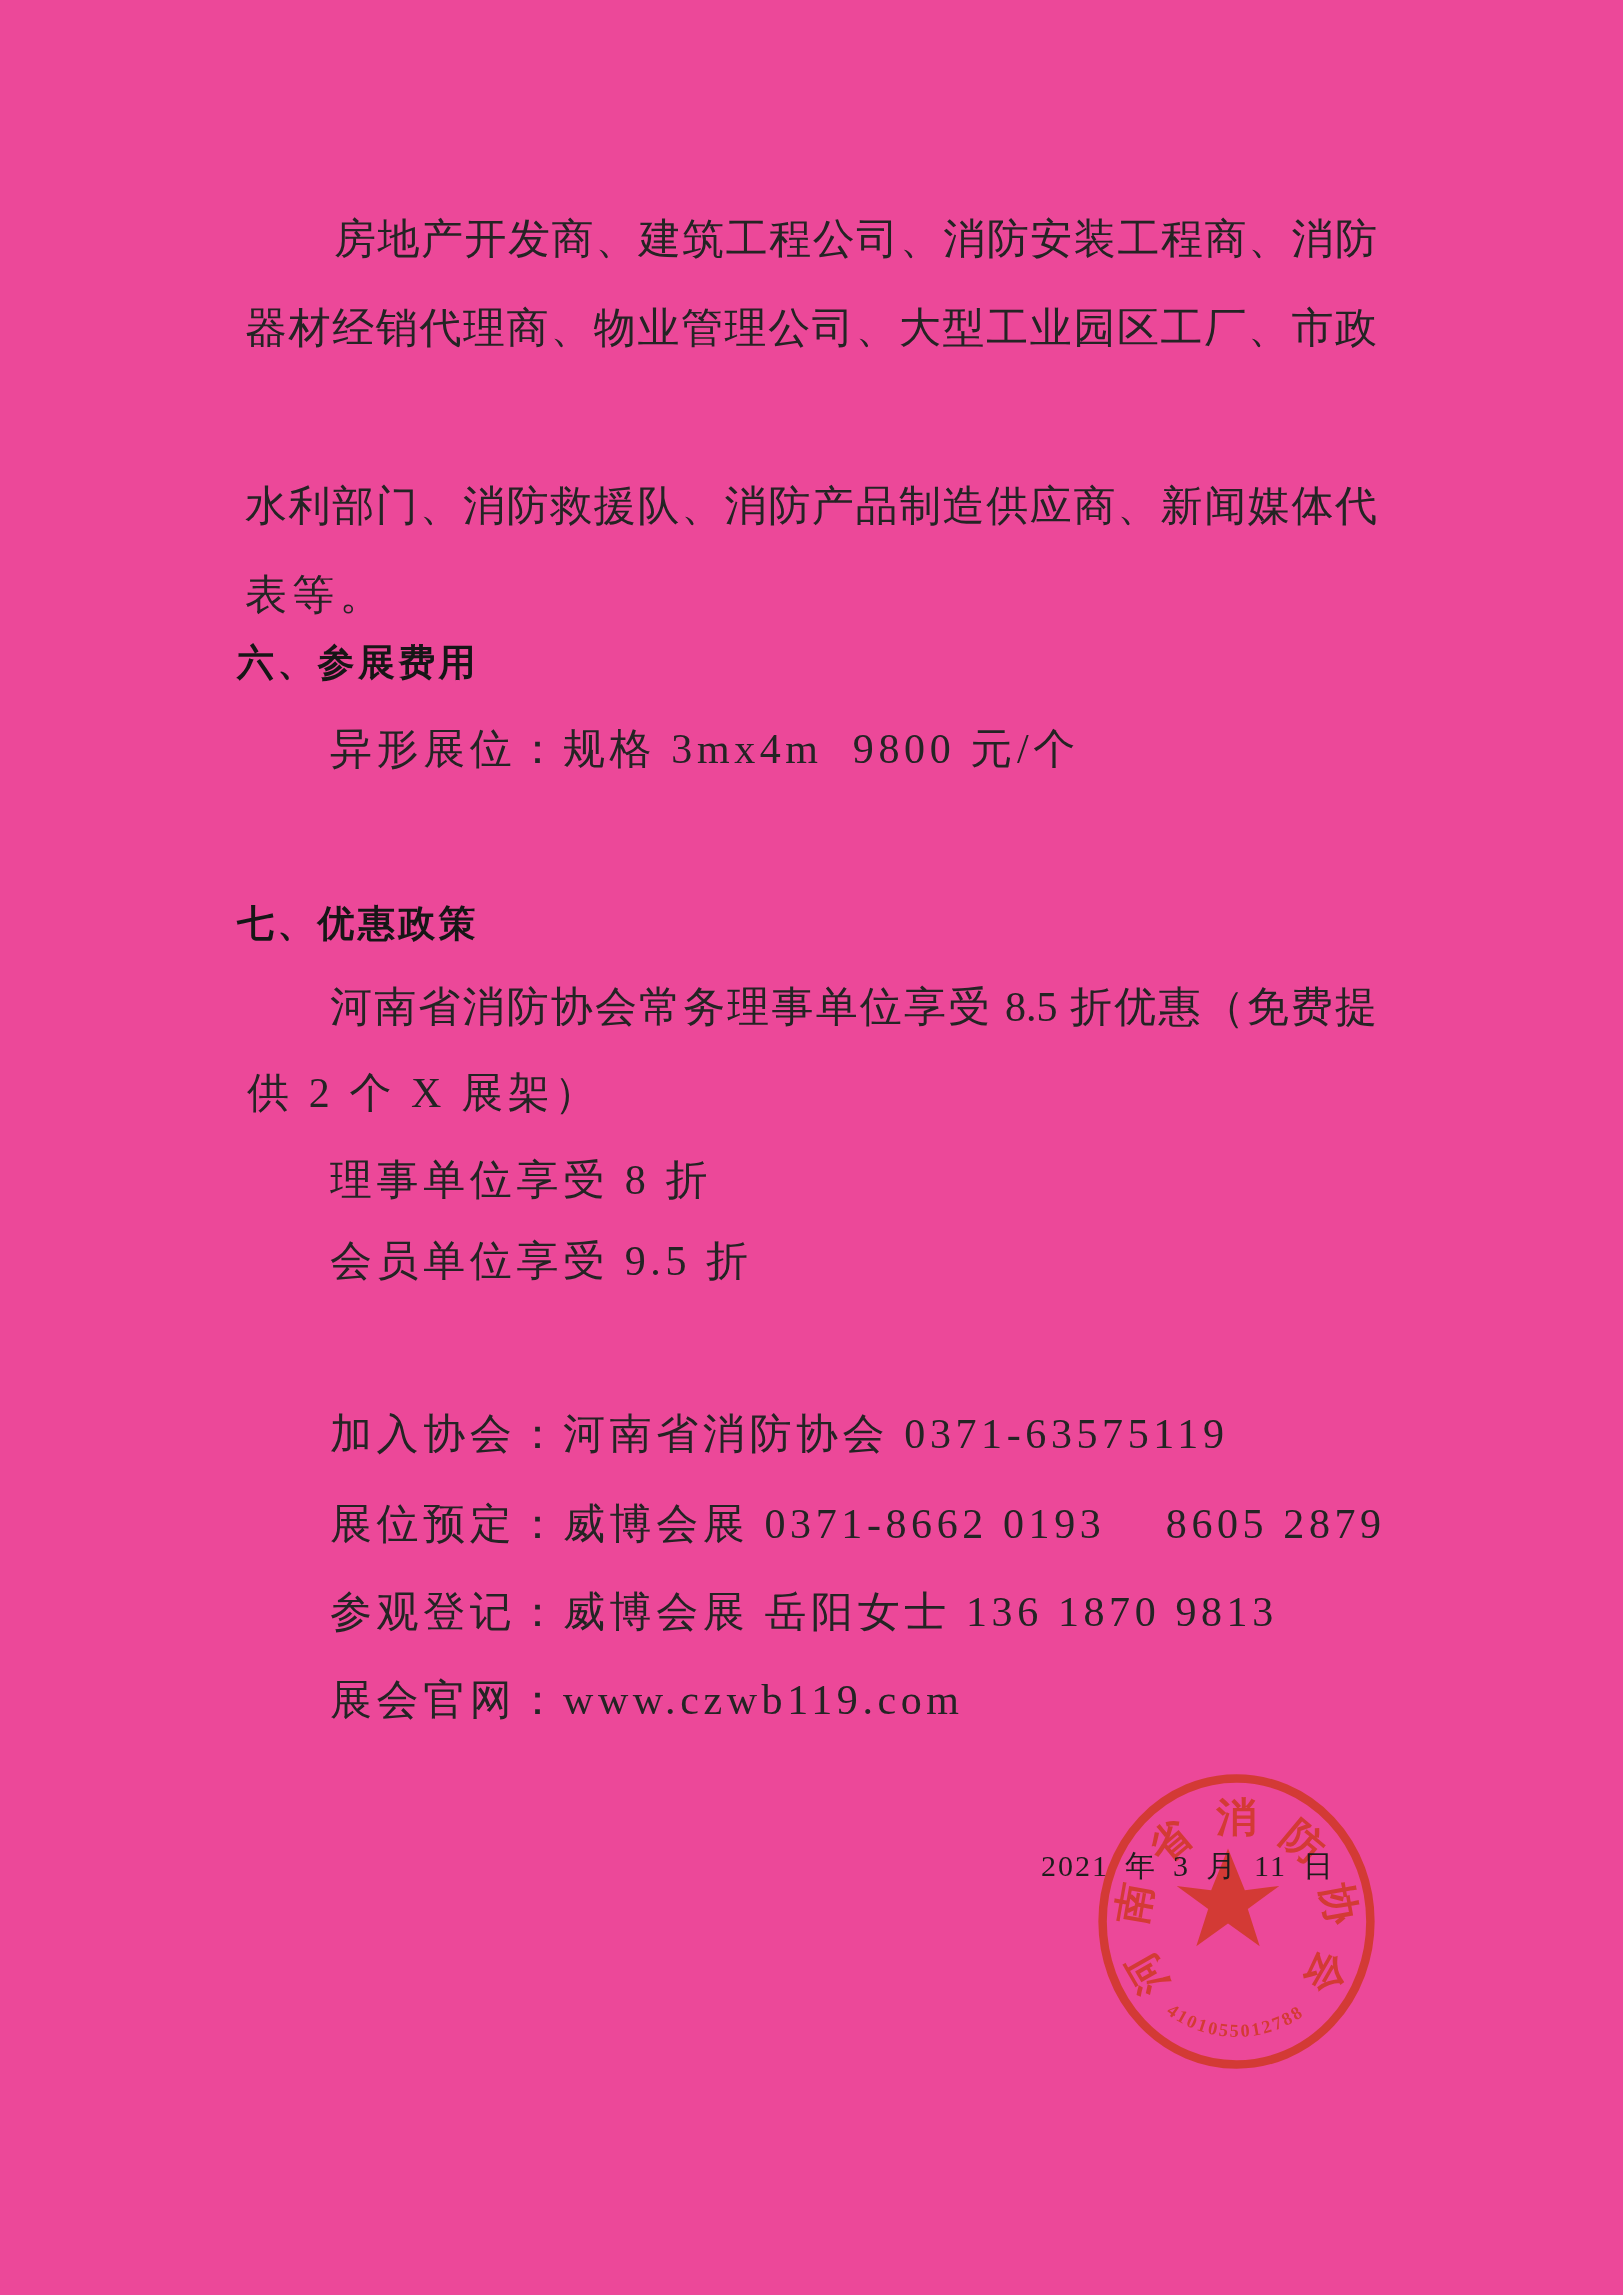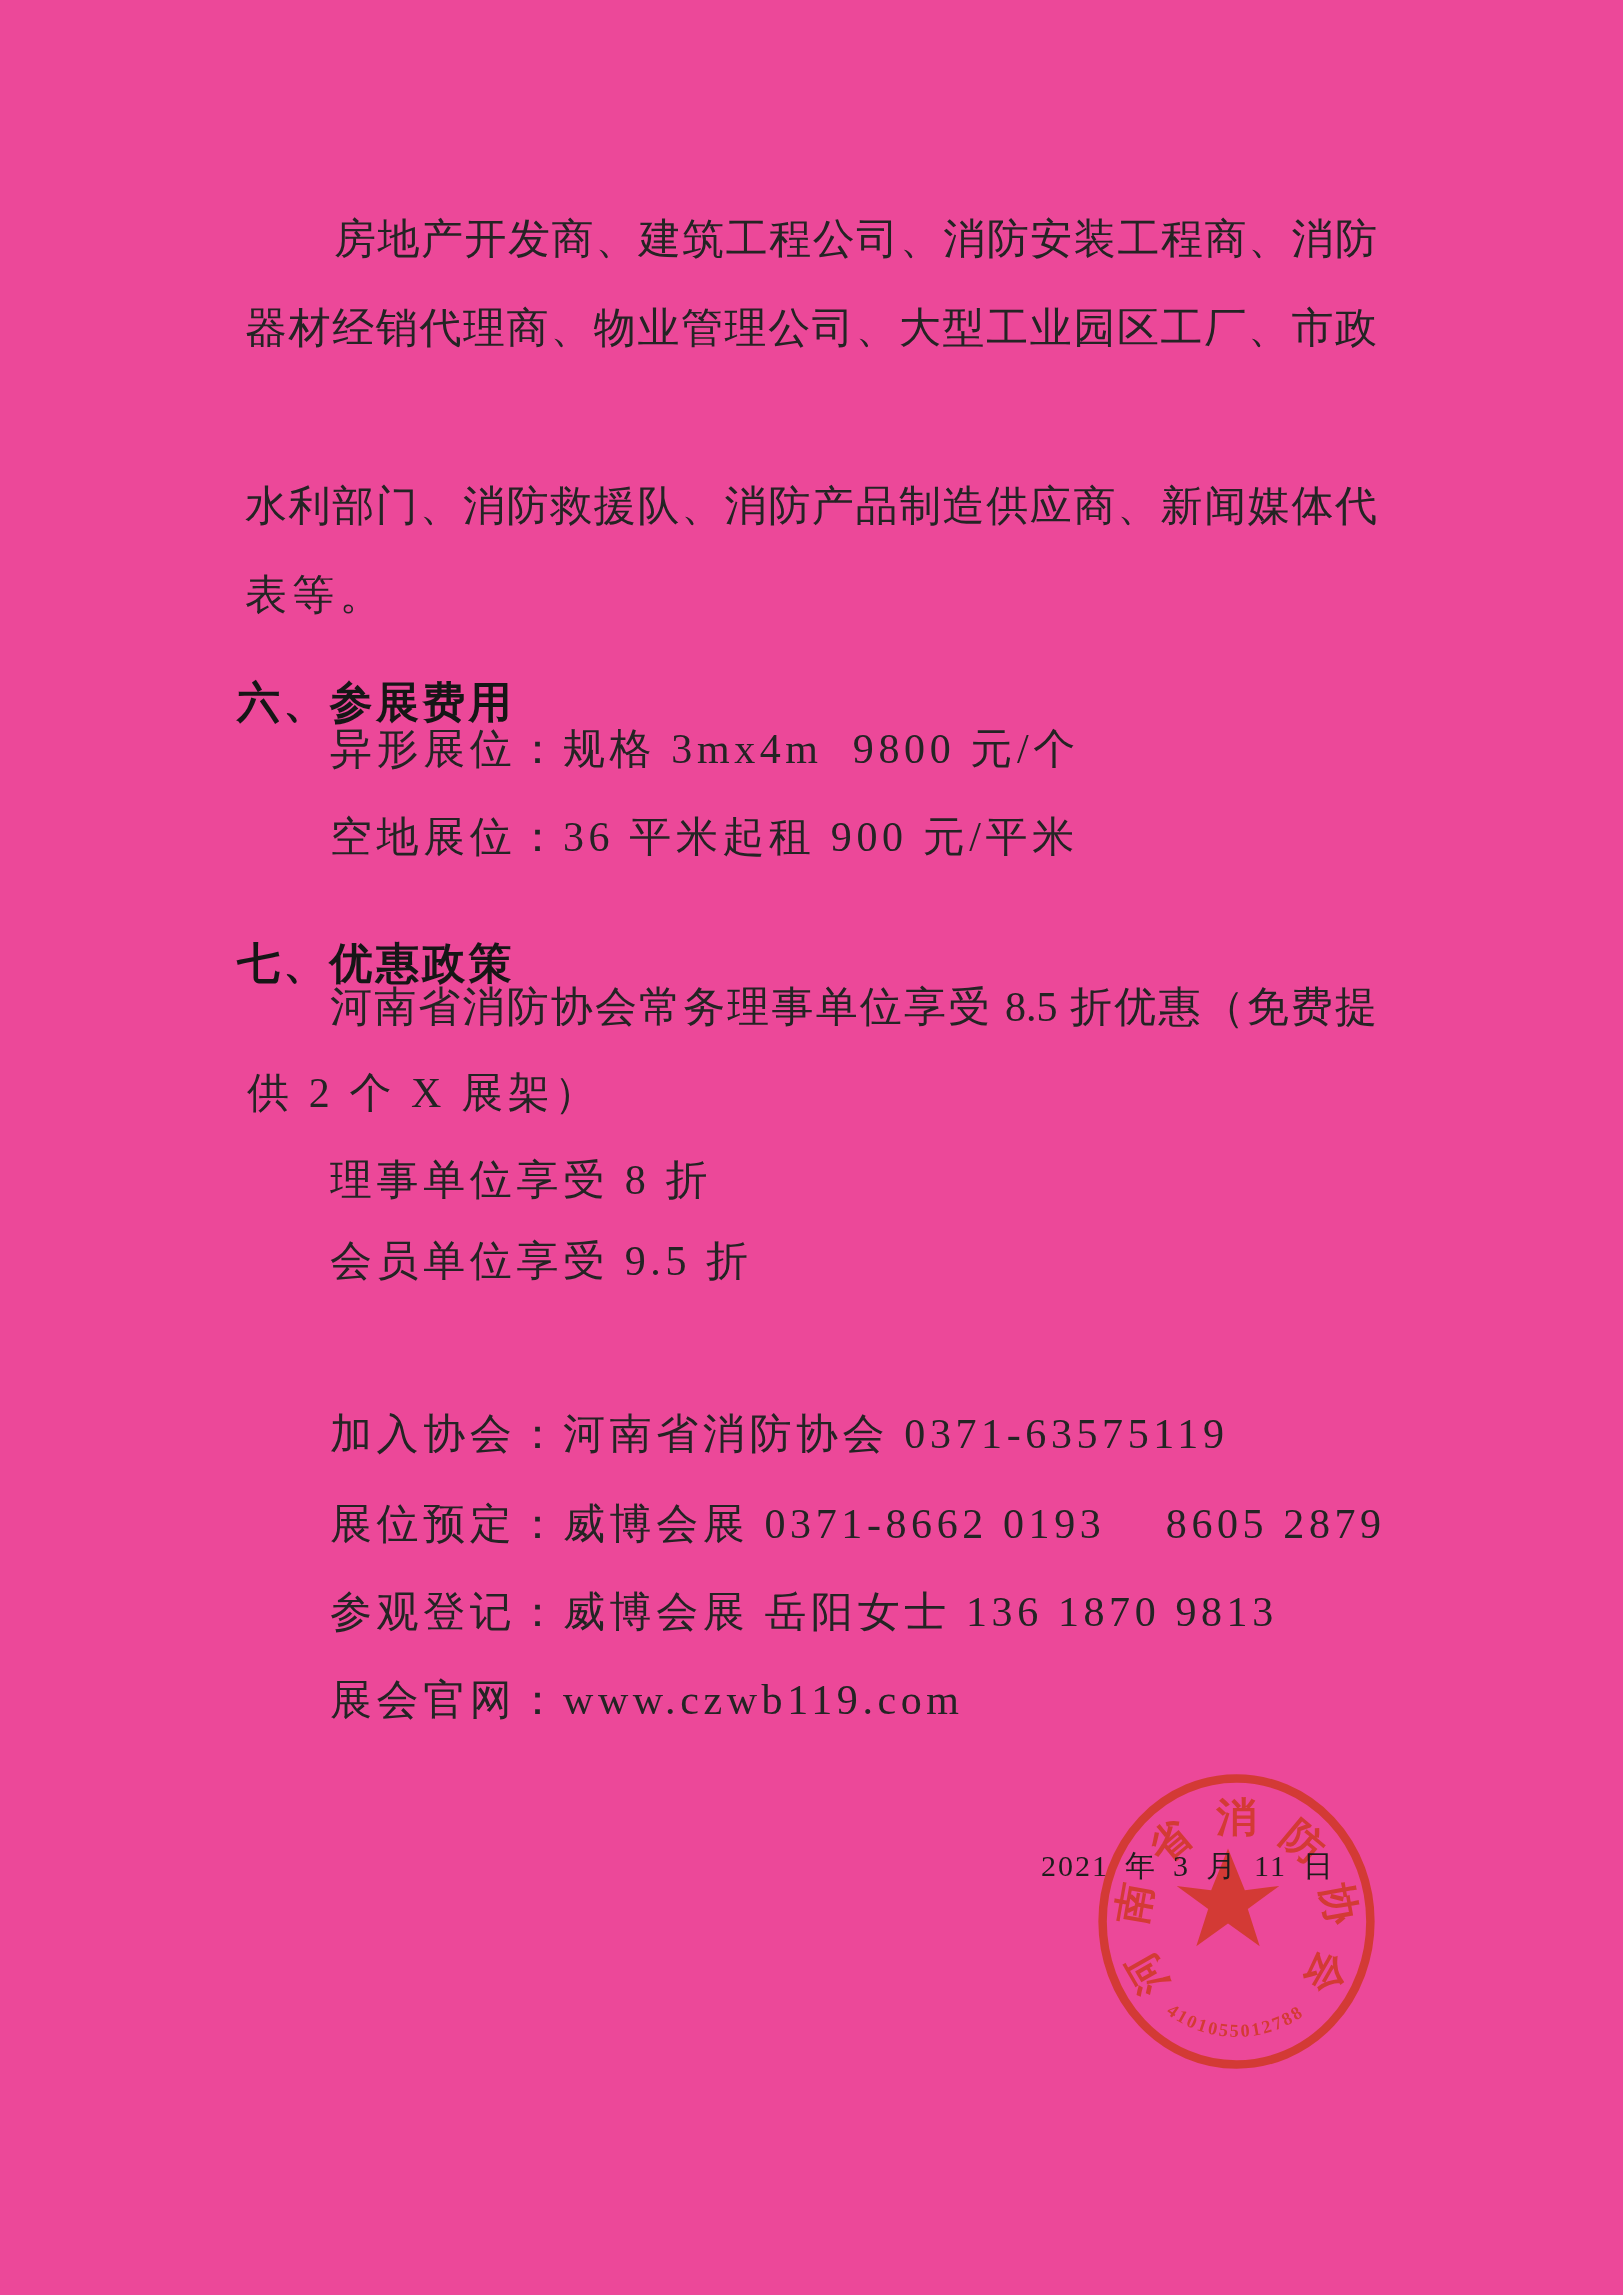--- a/index.html
+++ b/index.html
@@ -33,25 +33,24 @@
     color:#242424;
   }
   .jline.last{
     text-align:left;
     text-align-last:left;
     letter-spacing:5.2px;
   }
   .heading{
     position:absolute;left:237px;
     height:55px;line-height:55px;
-    font-size:43px;font-weight:bold;
+    font-size:37px;font-weight:bold;
     letter-spacing:3.3px;
     white-space:pre;
     color:#161616;
-    margin-top:40px;
   }
   .indent{left:330px;}
   .date-line{
     position:absolute;
     left:1041px;top:1838px;
     height:55px;line-height:55px;
     font-size:30px;
     letter-spacing:2px;word-spacing:6.5px;
     white-space:pre;
     color:#1d1d1d;
@@ -73,21 +72,20 @@
 
 <div class="page">
 
   <div class="jline" style="top:212px;text-indent:89px">房地产开发商、建筑工程公司、消防安装工程商、消防</div>
   <div class="jline" style="top:301px">器材经销代理商、物业管理公司、大型工业园区工厂、市政</div>
   <div class="jline" style="top:479px">水利部门、消防救援队、消防产品制造供应商、新闻媒体代</div>
   <div class="jline last" style="top:568px">表等。</div>
 
   <div class="heading" style="top:635px">六、参展费用</div>
   <div class="line indent" style="top:722px">异形展位：规格 3mx4m  9800 元/个</div>
-  <div class="line indent" style="top:810px">空地展位：36 平米起租 900 元/平米</div>
 
   <div class="heading" style="top:896px">七、优惠政策</div>
   <div class="jline" style="top:980px;left:330px;width:1047px">河南省消防协会常务理事单位享受 8.5 折优惠（免费提</div>
   <div class="line" style="top:1066px;left:247px">供 2 个 X 展架）</div>
   <div class="line indent" style="top:1153px">理事单位享受 8 折</div>
   <div class="line indent" style="top:1234px">会员单位享受 9.5 折</div>
 
   <div class="line indent" style="top:1407px">加入协会：河南省消防协会 0371-63575119</div>
   <div class="line indent" style="top:1497px">展位预定：威博会展 0371-8662 0193    8605 2879</div>
   <div class="line indent" style="top:1585px">参观登记：威博会展 岳阳女士 136 1870 9813</div>

